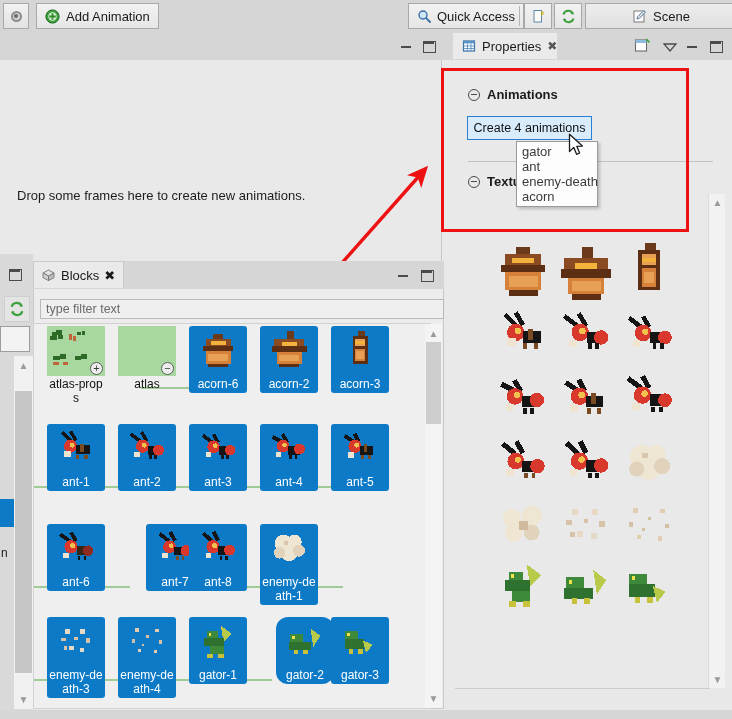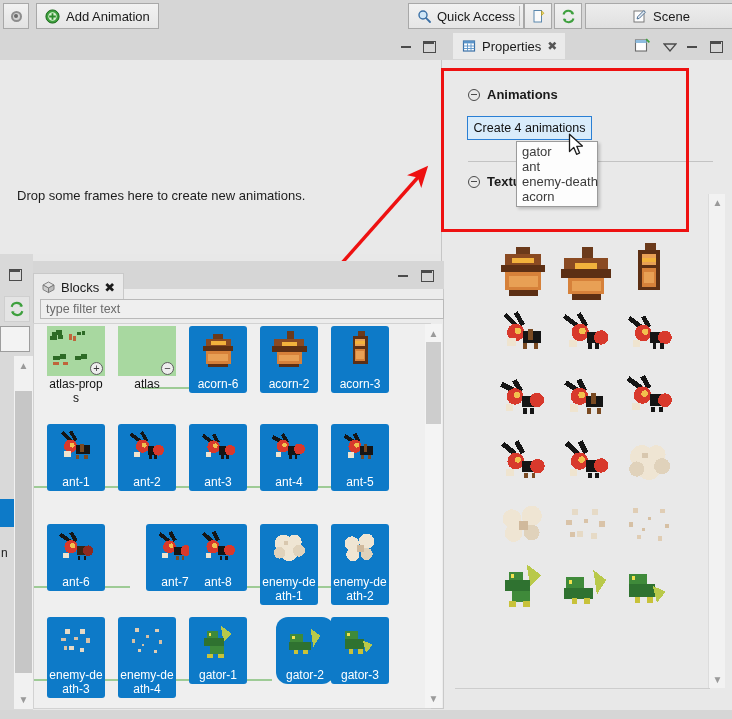--- a/index.html
+++ b/index.html
@@ -153,21 +153,21 @@
     display:flex;align-items:center;justify-content:center; color:#9a9a9a; font-size:10px; }
 
   
   #blocks-view {
     position:absolute; left:33px; top:261px; width:411px; height:448px;
     background:#ececec; border:1px solid #c9c9c9;
   }
   #blocks-tab {
     position:absolute; left:33px; top:261px; width:91px; height:27px;
     background:#eaeaea; border:1px solid #c9c9c9; border-bottom:none;
-    display:flex;align-items:center;gap:5px;padding:0 7px;font-size:13px;margin-top:12px;
+    display:flex;align-items:center;gap:5px;padding:0 7px;font-size:13px;
   }
   #filter-input {
     position:absolute; left:40px; top:299px; width:404px; height:20px;
     background:#efefef; border:1px solid #b9b9b9;
     font-size:12.5px; color:#6a6a6a;
     display:flex; align-items:center; padding-left:5px;
   }
   #blocks-canvas {
     position:absolute; left:33px; top:323px; width:398px; height:386px;
     background:#efefef; border:1px solid #d2d2d2; overflow:hidden;
@@ -289,21 +289,21 @@
 
   <div id="editor-area">
     <div id="drop-hint">Drop some frames here to create new animations.</div>
   </div>
   <div class="tabrow" style="left:0; top:32px; width:441px; height:28px;"></div>
   <div class="minbtn" style="left:400px; top:39px;"></div>
   <div class="maxbtn" style="left:422px; top:39px;"></div>
 
   <div class="tabrow" style="left:441px; top:32px; width:291px; height:28px;"></div>
 
-  <div class="tab" style="left:453px; top:33px; width:112px;">
+  <div class="tab" style="left:453px; top:33px; width:104px;">
     <span class="ic">
       <svg width="14" height="14" viewBox="0 0 14 14">
         <rect x="1.5" y="2" width="11" height="10" fill="#fff" stroke="#3a6fa5" stroke-width="1.2"></rect>
         <rect x="1.5" y="2" width="11" height="2.4" fill="#5a93c8"></rect>
         <path d="M5.5 4.4v7.6M9 4.4v7.6M1.5 7h11M1.5 9.5h11" stroke="#5a93c8" stroke-width=".9"></path>
       </svg>
     </span>
     <span>Properties</span>
     <span class="close">✖</span>
   </div>
@@ -860,32 +860,20 @@
           <circle cx="6" cy="6" r="3.2" fill="#efe5d3"></circle>
             <circle cx="10" cy="5.4" r="2.6" fill="#efe5d3"></circle>
           <circle cx="8" cy="9" r="3.4" fill="#efe5d3"></circle>
             <circle cx="11.6" cy="8.6" r="2.2" fill="#e0d2bb"></circle>
           <circle cx="4.6" cy="9.4" r="2.1" fill="#e0d2bb"></circle>
             <rect x="6" y="5" width="1.6" height="1.4" fill="#d8c7ae"></rect>
         </svg>
       </div>
       <div class="lbl">enemy-death-1</div>
     </div>
-    <div class="blk sel" style="left:297px; top:200px;">
-      <div class="thumb">
-        <svg width="44" height="44" viewBox="0 0 16 16" shape-rendering="crispEdges">
-          <circle cx="5" cy="6" r="2.6" fill="#efe5d3"></circle>
-            <circle cx="10.4" cy="5.2" r="2.8" fill="#efe5d3"></circle>
-          <circle cx="5.4" cy="10" r="2.4" fill="#efe5d3"></circle>
-            <circle cx="10.4" cy="9.8" r="2.2" fill="#e0d2bb"></circle>
-          <rect x="7" y="6.6" width="2.4" height="2.4" fill="#d0b99c"></rect>
-        </svg>
-      </div>
-      <div class="lbl">enemy-death-2</div>
-    </div>
 
     <div class="blk sel" style="left:13px; top:293px;">
       <div class="thumb">
         <svg width="44" height="44" viewBox="0 0 16 16" shape-rendering="crispEdges">
           <rect x="4" y="3.4" width="1.8" height="1.6" fill="#e6dac6"></rect>
             <rect x="9.6" y="3.2" width="1.8" height="1.8" fill="#e6dac6"></rect>
           <rect x="2.6" y="6.4" width="1.6" height="1.4" fill="#d9c3a8"></rect>
             <rect x="11.6" y="6.6" width="1.6" height="1.6" fill="#d9c3a8"></rect>
           <rect x="5.6" y="9.4" width="1.6" height="1.6" fill="#e6dac6"></rect>
             <rect x="9.4" y="10" width="1.6" height="1.6" fill="#e6dac6"></rect>

